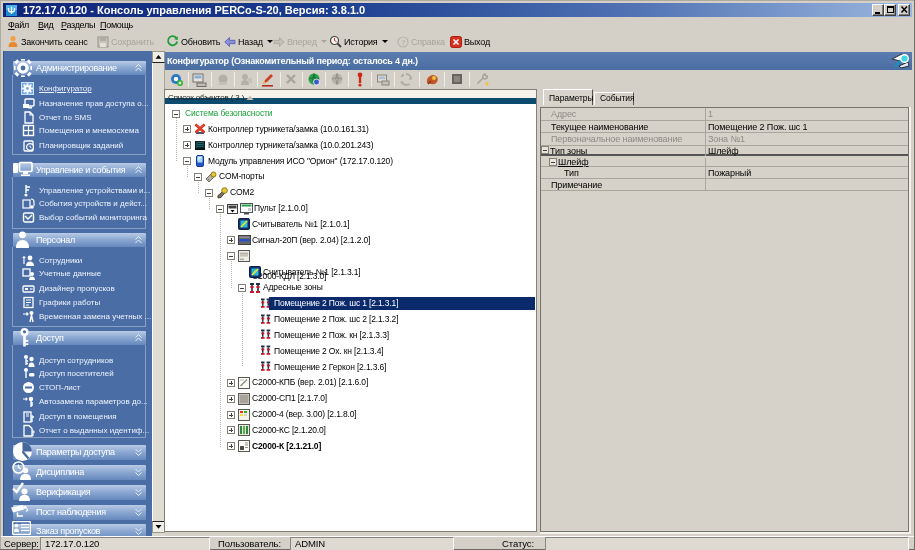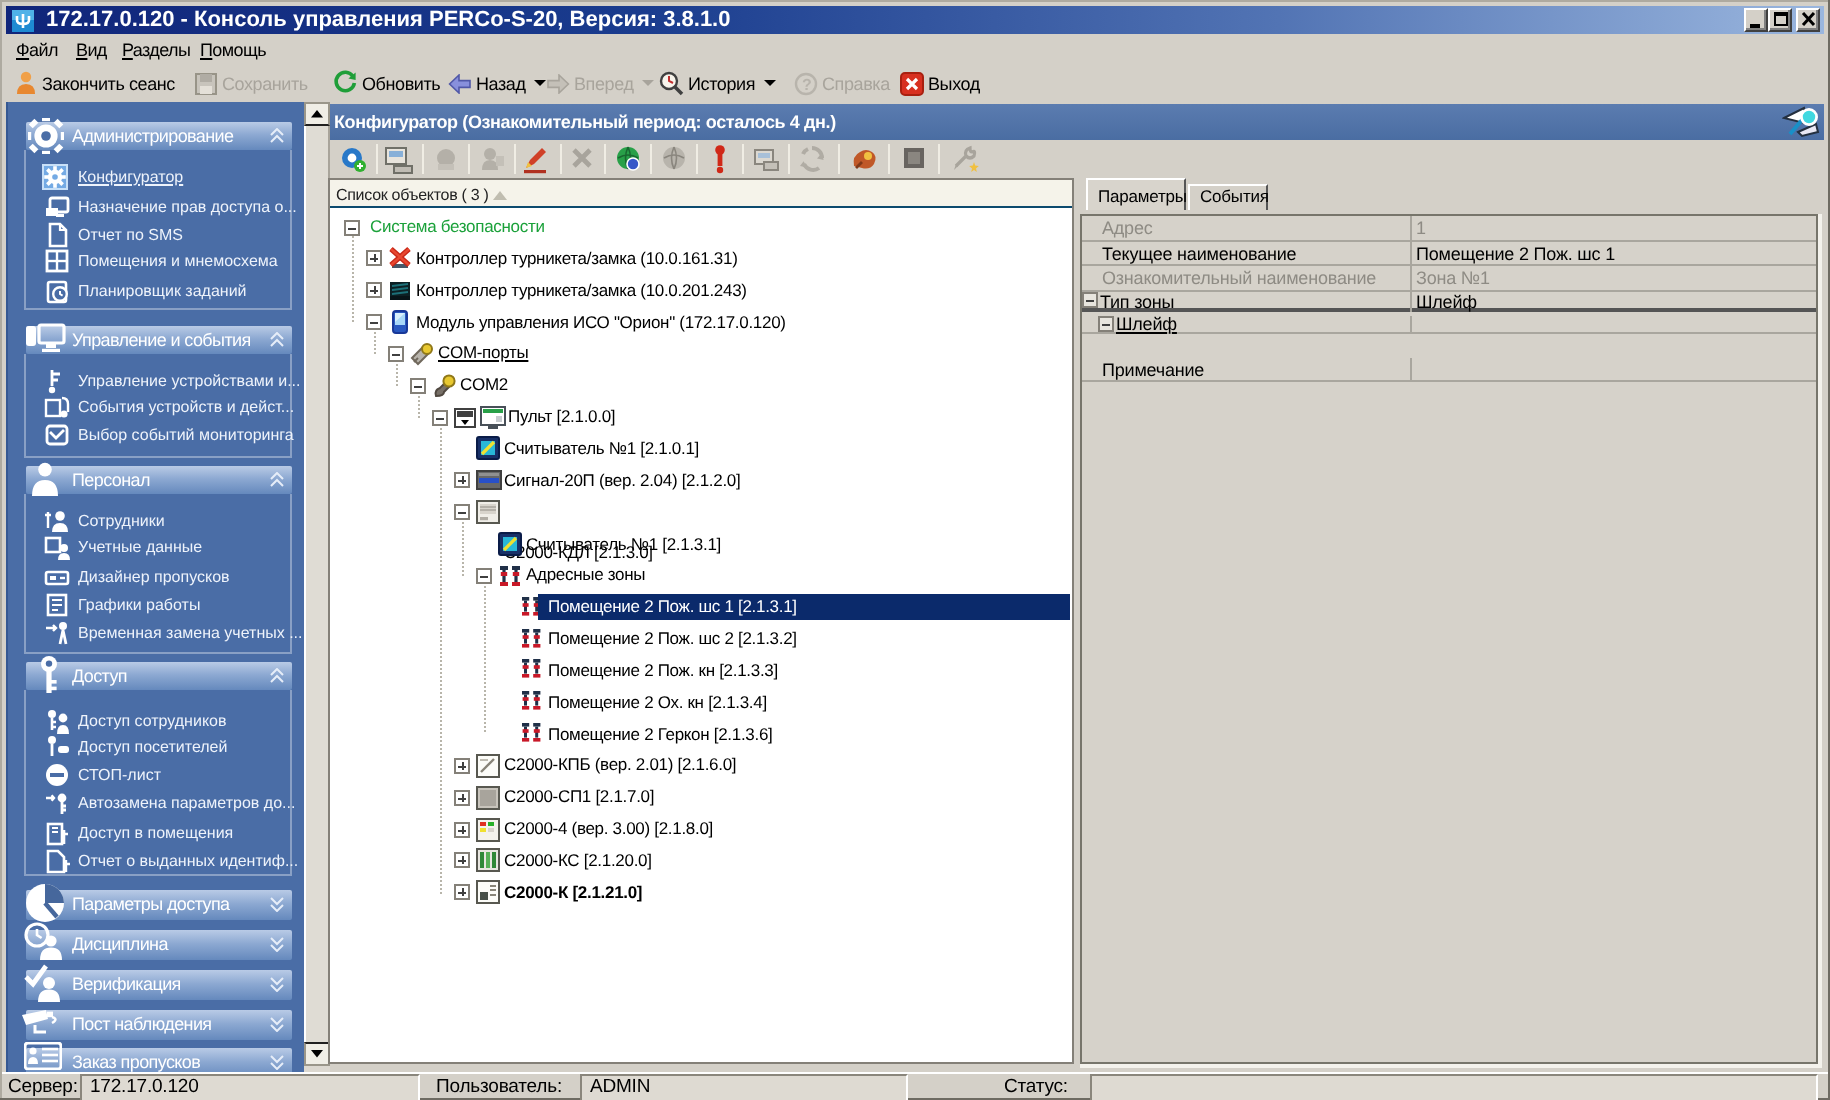--- a/index.html
+++ b/index.html
@@ -491,21 +491,21 @@
       <div class="abs" style="left:137px;top:2px;width:1px;height:15px;background:#b2aea4;border-right:1px solid #f0ede4"></div>
       <div class="abs" style="left:160px;top:2px;width:1px;height:15px;background:#b2aea4;border-right:1px solid #f0ede4"></div>
       <div class="abs" style="left:183px;top:2px;width:1px;height:15px;background:#b2aea4;border-right:1px solid #f0ede4"></div>
       <div class="abs" style="left:206px;top:2px;width:1px;height:15px;background:#b2aea4;border-right:1px solid #f0ede4"></div>
       <div class="abs" style="left:229px;top:2px;width:1px;height:15px;background:#b2aea4;border-right:1px solid #f0ede4"></div>
       <div class="abs" style="left:254px;top:2px;width:1px;height:15px;background:#b2aea4;border-right:1px solid #f0ede4"></div>
       <div class="abs" style="left:279px;top:2px;width:1px;height:15px;background:#b2aea4;border-right:1px solid #f0ede4"></div>
       <div class="abs" style="left:304px;top:2px;width:1px;height:15px;background:#b2aea4;border-right:1px solid #f0ede4"></div>
     </div>
     <div id="treepanel">
-      <div class="abs" style="left:0;top:0;width:371px;height:14px;background:#f5f3ea;border-bottom:1px solid #0c4a6e;font-size:8px;letter-spacing:-0.15px">
+      <div class="abs" style="left:0;top:0;width:371px;height:14px;background:#f5f3ea;border-bottom:6px solid #0c4a6e;font-size:8px;letter-spacing:-0.15px">
         <div class="abs" style="left:3px;top:3px;color:#222">Список объектов ( 3 )</div>
         <svg class="abs" style="left:81px;top:5px" width="8" height="6">
           <path d="M4 0.5 L7.5 5 L0.5 5 Z" fill="#c0bdb0"></path>
         </svg>
       </div>
       <div class="abs" style="left:11px;top:28px;width:1px;height:43px;background-image:repeating-linear-gradient(180deg,#b8b5aa 0,#b8b5aa 1px,transparent 1px,transparent 2px);"></div>
       <div class="abs" style="left:22px;top:76px;width:1px;height:11px;background-image:repeating-linear-gradient(180deg,#b8b5aa 0,#b8b5aa 1px,transparent 1px,transparent 2px);"></div>
       <div class="abs" style="left:33px;top:92px;width:1px;height:11px;background-image:repeating-linear-gradient(180deg,#b8b5aa 0,#b8b5aa 1px,transparent 1px,transparent 2px);"></div>
       <div class="abs" style="left:44px;top:108px;width:1px;height:11px;background-image:repeating-linear-gradient(180deg,#b8b5aa 0,#b8b5aa 1px,transparent 1px,transparent 2px);"></div>
       <div class="abs" style="left:55px;top:124px;width:1px;height:233px;background-image:repeating-linear-gradient(180deg,#b8b5aa 0,#b8b5aa 1px,transparent 1px,transparent 2px);"></div>
@@ -545,21 +545,21 @@
       </svg>
       <div class="abs" style="left:43px;top:65px;height:13px;line-height:13px;color:#000;white-space:nowrap;">Модуль управления ИСО "Орион" (172.17.0.120)</div>
       <div class="abs" style="left:29px;top:83px;width:8px;height:8px;background:#fff;border:1px solid #848078;">
         <div class="abs" style="left:1px;top:2.5px;width:4px;height:1px;background:#404040"></div>
       </div>
       <svg class="abs" style="left:40px;top:81px" width="13" height="12">
         <path d="M1 8 L6 3 L9 6 L4 11 Z" fill="#b8b4ac" stroke="#70685c"></path>
         <circle cx="8.5" cy="3.5" r="2.5" fill="#e8c830" stroke="#907818"></circle>
         <path d="M2 10 L4 8" stroke="#70685c" stroke-width="1"></path>
       </svg>
-      <div class="abs" style="left:54px;top:80px;height:13px;line-height:13px;color:#000;white-space:nowrap;text-decoration:underline;">COM-порты</div>
+      <div class="abs" style="left:54px;top:80px;height:13px;line-height:13px;color:#000;white-space:nowrap;">COM-порты</div>
       <div class="abs" style="left:40px;top:99px;width:8px;height:8px;background:#fff;border:1px solid #848078;">
         <div class="abs" style="left:1px;top:2.5px;width:4px;height:1px;background:#404040"></div>
       </div>
       <svg class="abs" style="left:51px;top:97px" width="13" height="12">
         <path d="M2 11 Q1 8 4 7 L7 4 L9 6 L6 9 Q6 11 2 11 Z" fill="#787068" stroke="#504840"></path>
         <circle cx="8.5" cy="3.5" r="2.8" fill="#e8c830" stroke="#907818"></circle>
       </svg>
       <div class="abs" style="left:65px;top:96px;height:13px;line-height:13px;color:#000;white-space:nowrap;">COM2</div>
       <div class="abs" style="left:51px;top:115px;width:8px;height:8px;background:#fff;border:1px solid #848078;">
         <div class="abs" style="left:1px;top:2.5px;width:4px;height:1px;background:#404040"></div>
@@ -770,38 +770,43 @@
           <div class="abs" style="left:10px;top:0;height:13px;line-height:13px;color:#8e8b84;white-space:nowrap">Адрес</div>
           <div class="abs" style="left:167px;top:0;height:13px;line-height:13px;color:#8e8b84;white-space:nowrap">1</div>
         </div>
         <div class="abs" style="left:0;top:13px;width:367px;height:12px;border-bottom:1px solid #a9a69e">
           <div class="abs" style="left:164px;top:0;width:1px;height:12px;background:#a9a69e"></div>
           <div class="abs" style="left:10px;top:0;height:12px;line-height:12px;color:#000;white-space:nowrap">Текущее наименование</div>
           <div class="abs" style="left:167px;top:0;height:12px;line-height:12px;color:#000;white-space:nowrap">Помещение 2 Пож. шс 1</div>
         </div>
         <div class="abs" style="left:0;top:25px;width:367px;height:13px;border-bottom:1px solid #a9a69e">
           <div class="abs" style="left:164px;top:0;width:1px;height:13px;background:#a9a69e"></div>
-          <div class="abs" style="left:10px;top:0;height:13px;line-height:13px;color:#8e8b84;white-space:nowrap">Ознакомительный наименование</div>
+          <div class="abs" style="left:10px;top:0;height:13px;line-height:13px;color:#8e8b84;white-space:nowrap">Первоначальное наименование</div>
           <div class="abs" style="left:167px;top:0;height:13px;line-height:13px;color:#8e8b84;white-space:nowrap">Зона №1</div>
         </div>
         <div class="abs" style="left:0;top:38px;width:367px;height:10px;border-bottom:2px solid #555">
           <div class="abs" style="left:164px;top:0;width:1px;height:10px;background:#a9a69e"></div>
           <div class="abs" style="left:0px;top:0px;width:8px;height:8px;background:#e8e5de;border:1px solid #848078;">
             <div class="abs" style="left:1px;top:2.5px;width:4px;height:1px;background:#404040"></div>
           </div>
           <div class="abs" style="left:9px;top:0;height:10px;line-height:10px;color:#000;white-space:nowrap">Тип зоны</div>
           <div class="abs" style="left:167px;top:0;height:10px;line-height:10px;color:#000;white-space:nowrap">Шлейф</div>
         </div>
         <div class="abs" style="left:0;top:50px;width:367px;height:9px;border-bottom:1px solid #a9a69e">
           <div class="abs" style="left:164px;top:0;width:1px;height:9px;background:#a9a69e"></div>
           <div class="abs" style="left:8px;top:0px;width:8px;height:8px;background:#e8e5de;border:1px solid #848078;">
             <div class="abs" style="left:1px;top:2.5px;width:4px;height:1px;background:#404040"></div>
           </div>
           <div class="abs" style="left:17px;top:0;height:9px;line-height:9px;color:#000;text-decoration:underline;white-space:nowrap">Шлейф</div>
         </div>
+        <div class="abs" style="left:0;top:59px;width:367px;height:12px;border-bottom:1px solid #a9a69e">
+          <div class="abs" style="left:164px;top:0;width:1px;height:12px;background:#a9a69e"></div>
+          <div class="abs" style="left:23px;top:0;height:12px;line-height:12px;color:#000;white-space:nowrap">Тип</div>
+          <div class="abs" style="left:167px;top:0;height:12px;line-height:12px;color:#000;white-space:nowrap">Пожарный</div>
+        </div>
         <div class="abs" style="left:0;top:71px;width:367px;height:12px;border-bottom:1px solid #a9a69e">
           <div class="abs" style="left:164px;top:0;width:1px;height:12px;background:#a9a69e"></div>
           <div class="abs" style="left:10px;top:0;height:12px;line-height:12px;color:#000;white-space:nowrap">Примечание</div>
         </div>
       </div>
     </div>
 <div id="statusbar">
  <div class="abs" style="left:3px;top:1px">Сервер:</div>
  <div class="fld" style="left:39px;width:170px;">
         <div class="abs" style="left:4px;top:0px">172.17.0.120</div>

